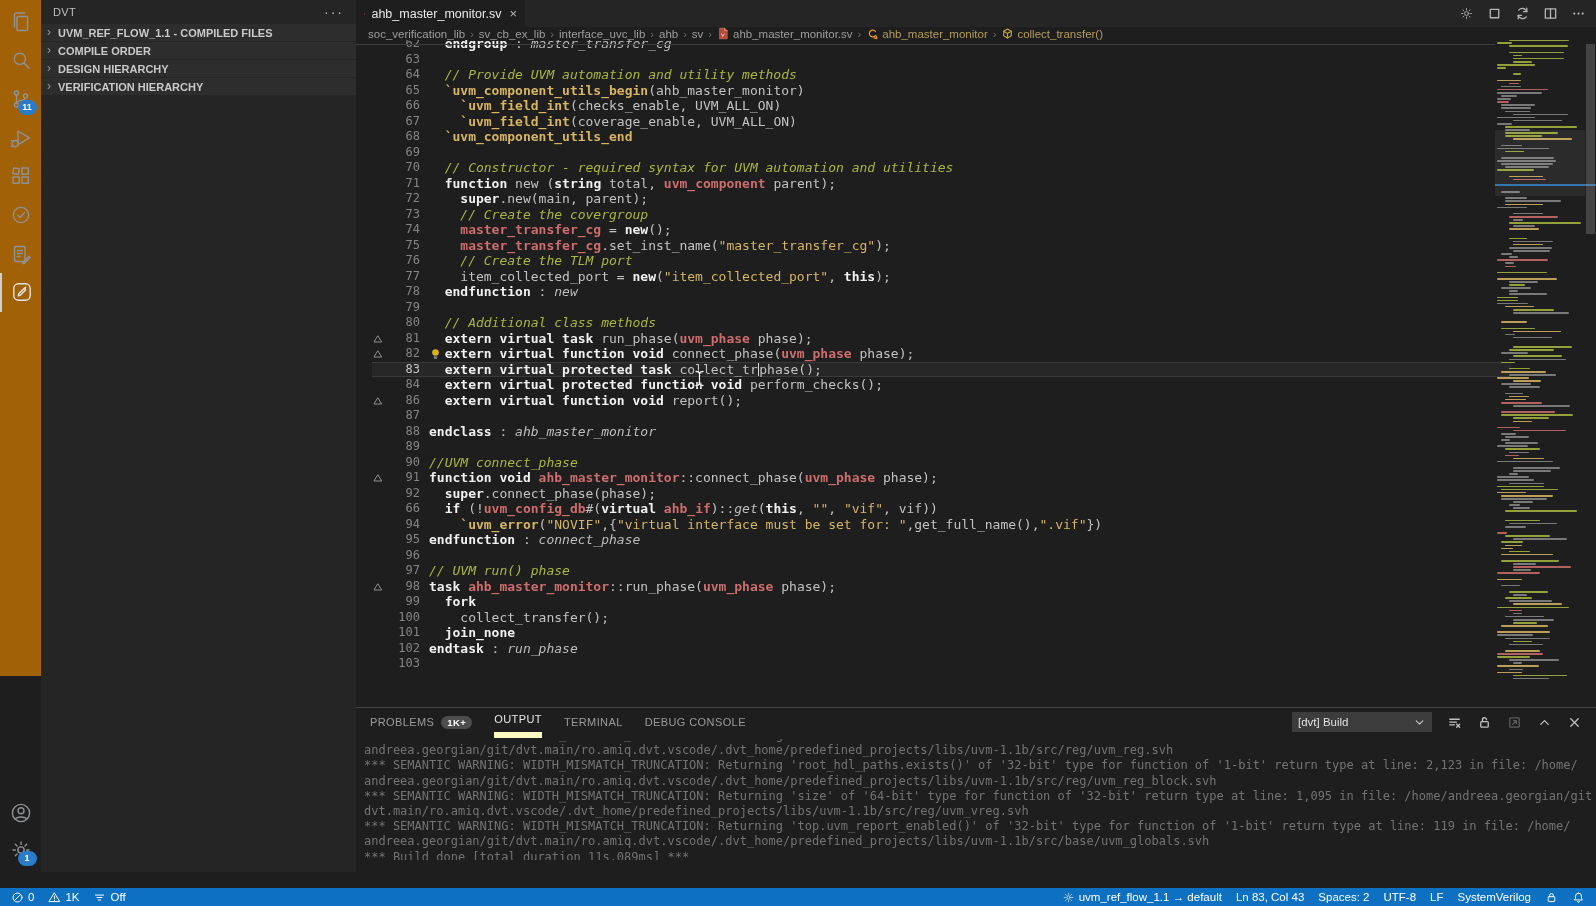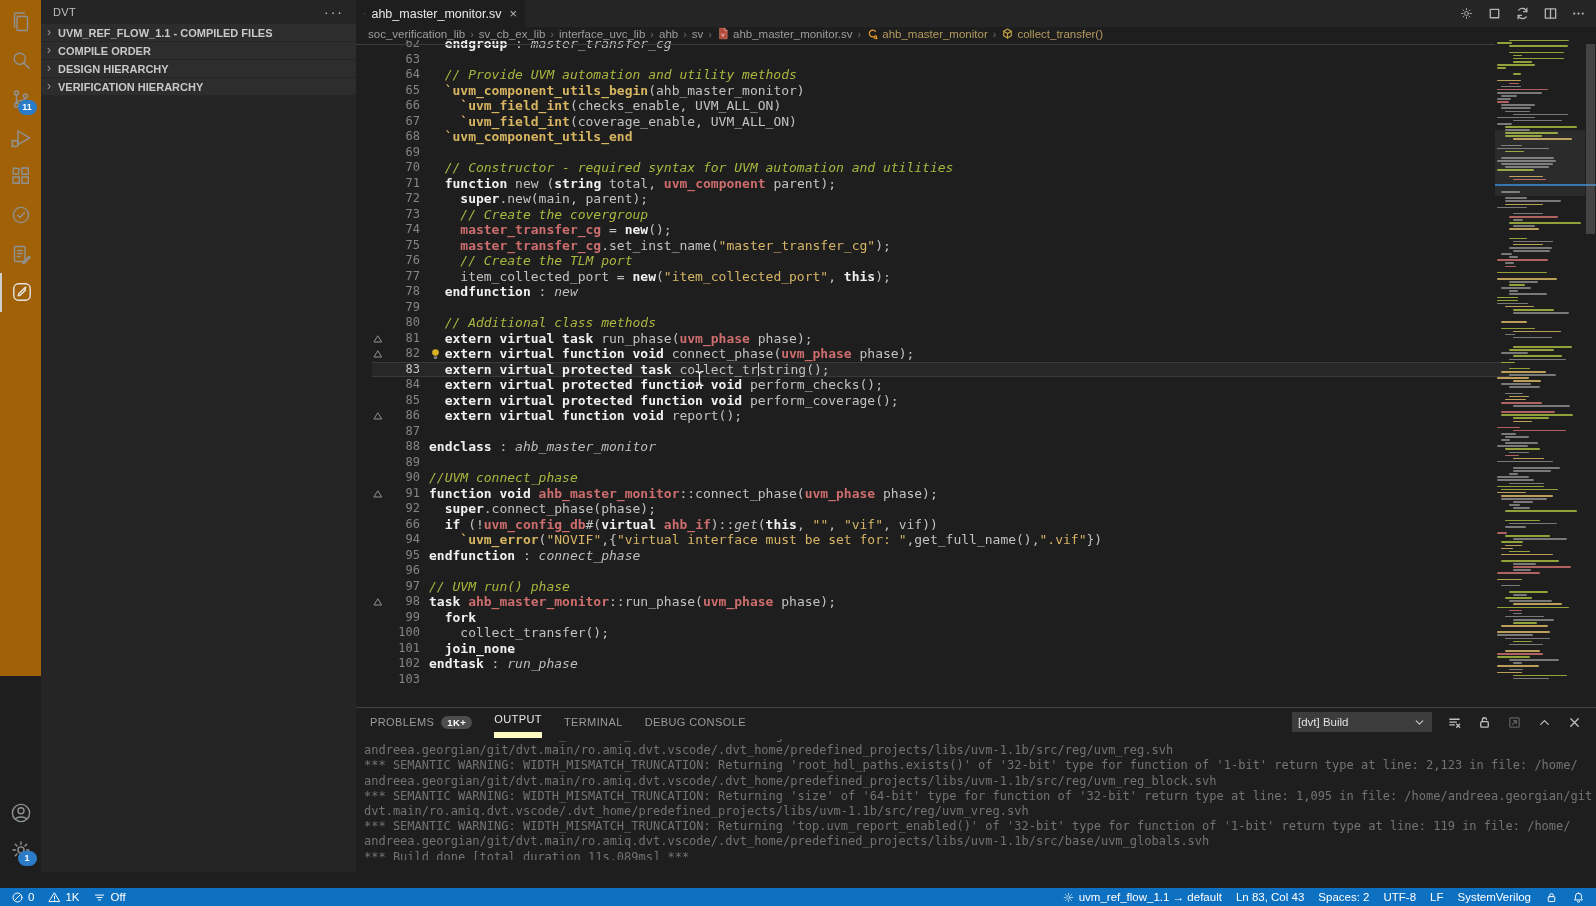--- a/index.html
+++ b/index.html
@@ -341,31 +341,26 @@
         <span class="bulb ic">
           <svg viewBox="0 0 12 14">
             <circle cx="6" cy="4.8" r="3.6" fill="#d9b021" stroke="none"></circle>
             <path d="M4.4 9.6h3.2M4.9 11.2h2.2" stroke="#a0a0a0" stroke-width="1.1" fill="none"></path>
           </svg>
         </span>
       </div>
       <div class="cl active">
         <span class="gut"></span>
         <span class="lnum">83</span>
-        <span class="ltext"><span class="tok-p">  </span><span class="tok-k">extern virtual protected task</span><span class="tok-p"> collect_tr</span><span class="caret"></span><span class="tok-p">string();</span></span>
+        <span class="ltext"><span class="tok-p">  </span><span class="tok-k">extern virtual protected task</span><span class="tok-p"> collect_tr</span><span class="caret"></span><span class="tok-p">phase();</span></span>
       </div>
       <div class="cl">
         <span class="gut"></span>
         <span class="lnum">84</span>
         <span class="ltext"><span class="tok-p">  </span><span class="tok-k">extern virtual protected function void</span><span class="tok-p"> perform_checks();</span></span>
-      </div>
-      <div class="cl">
-        <span class="gut"></span>
-        <span class="lnum">85</span>
-        <span class="ltext"><span class="tok-p">  </span><span class="tok-k">extern virtual protected function void</span><span class="tok-p"> perform_coverage();</span></span>
       </div>
       <div class="cl">
         <span class="gut">
           <span class="ic">
             <svg viewBox="0 0 10 10">
               <path d="M5 2.1L8.7 8H1.3z" fill="none" stroke="#909090" stroke-width="1"></path>
             </svg>
           </span>
         </span>
         <span class="lnum">86</span>

